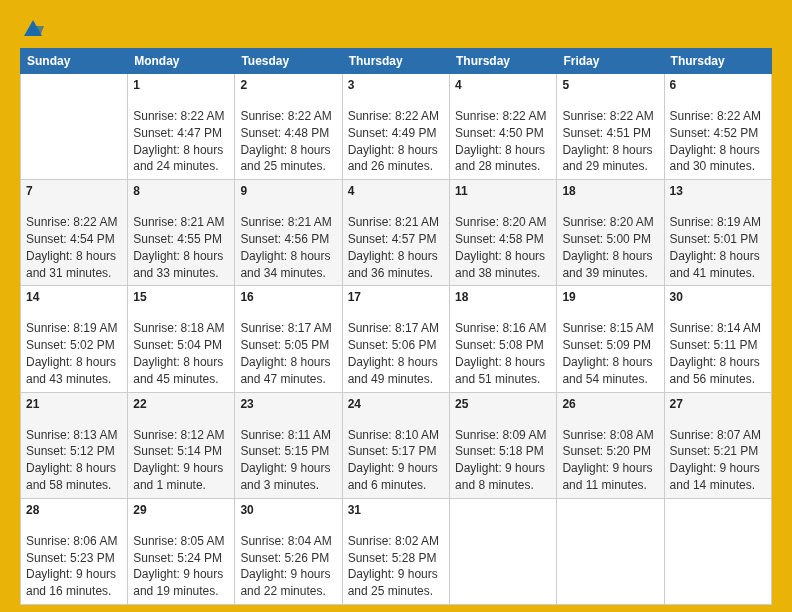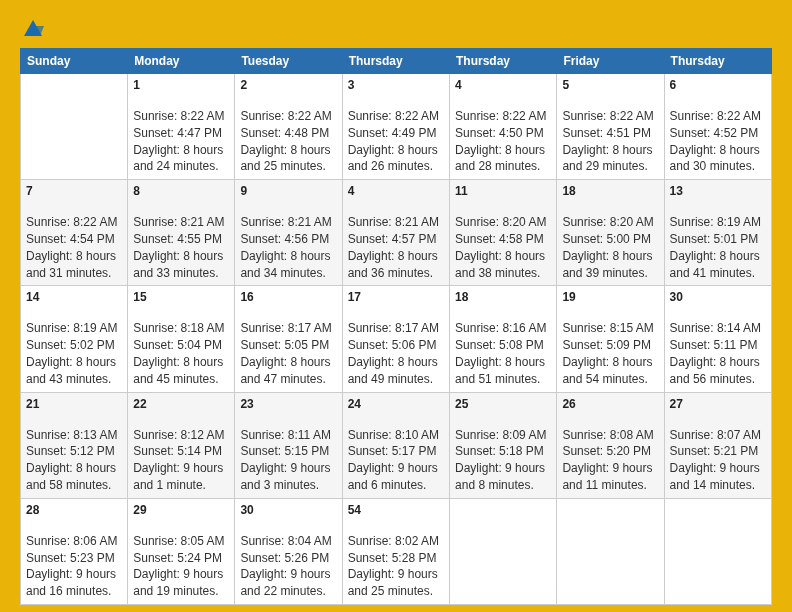--- a/index.html
+++ b/index.html
@@ -259,21 +259,21 @@
           </td>
           <td>
             <span class="day-num">29</span>
             <div class="day-info">Sunrise: 8:05 AM<br>Sunset: 5:24 PM<br>Daylight: 9 hours and 19 minutes.</div>
           </td>
           <td>
             <span class="day-num">30</span>
             <div class="day-info">Sunrise: 8:04 AM<br>Sunset: 5:26 PM<br>Daylight: 9 hours and 22 minutes.</div>
           </td>
           <td>
-            <span class="day-num">54</span>
+            <span class="day-num">31</span>
             <div class="day-info">Sunrise: 8:02 AM<br>Sunset: 5:28 PM<br>Daylight: 9 hours and 25 minutes.</div>
           </td>
           <td class="empty-cell"></td>
           <td class="empty-cell"></td>
           <td class="empty-cell"></td>
         </tr>
       </tbody>
   </table>
 </div>
 

